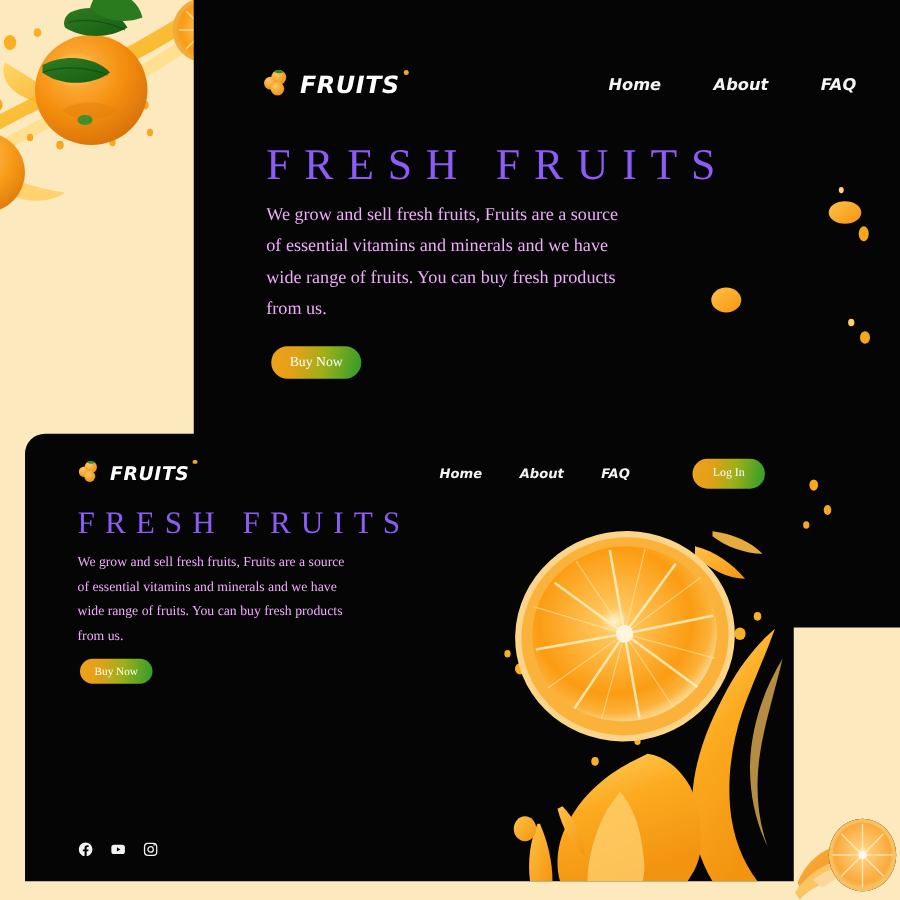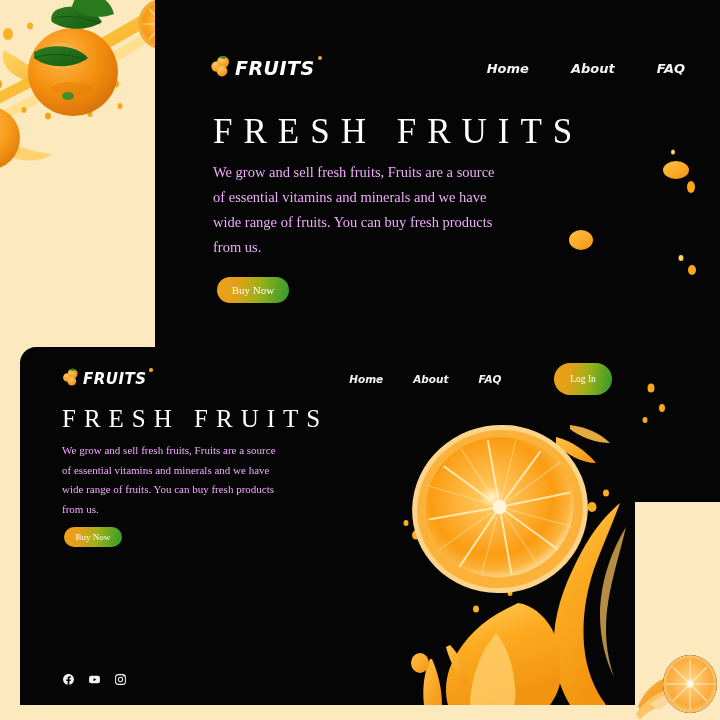--- a/index.html
+++ b/index.html
@@ -53,21 +53,21 @@
   
   .site-header {
     position: absolute;
     display: flex;
     align-items: center;
     justify-content: space-between;
   }
   .brand {
     display: flex;
     align-items: center;
-    gap: 3px;
+    gap: 8px;
     position: relative;
   }
   .brand-mark {
     display: block;
   }
   .brand-text {
     color: #ffffff;
     font-family: "DejaVu Sans", sans-serif;
     font-style: italic;
     font-weight: 700;
@@ -91,21 +91,21 @@
     font-style: italic;
     font-weight: 700;
     text-decoration: none;
     white-space: nowrap;
     cursor: pointer;
   }
 
   
   .headline {
     position: absolute;
-    color: #ffffff;
+    color: #8b5cf6;
     font-family: "Liberation Serif", serif;
     font-weight: 400;
     white-space: nowrap;
     margin: 0;
   }
 
   
   .lede {
     position: absolute;
     color: #f0abfc;
@@ -397,21 +397,21 @@
         <span class="brand-text" style="font-size:15px;">FRUITS</span>
         <span class="brand-dot" style="right:-6px; top:0px; width:3.5px; height:3.5px;"></span>
       </div>
 
       <nav class="nav" style="gap:30px; margin-left:150px;">
         <a class="nav-link" style="font-size:10.5px;">Home</a>
         <a class="nav-link" style="font-size:10.5px;">About</a>
         <a class="nav-link" style="font-size:10.5px;">FAQ</a>
       </nav>
 
-      <button class="pill" style="position:relative; left:0; top:0; width:58px; height:32px; font-size:9.5px;">Log In</button>
+      <button class="pill" style="position:relative; left:0; top:0; width:58px; height:24px; font-size:9.5px;">Log In</button>
     </div>
 
     <h1 class="headline" style="left:42px; top:58px; font-size:25px; letter-spacing:8px;">FRESH FRUITS</h1>
 
     <div class="lede" style="left:42px; top:94px; width:232px; font-size:11px; line-height:19.5px;">
       <div>We grow and sell fresh fruits, Fruits are a source</div>
       <div>of essential vitamins and minerals and we have</div>
       <div>wide range of fruits. You can buy fresh products</div>
       <div>from us.</div>
     </div>

